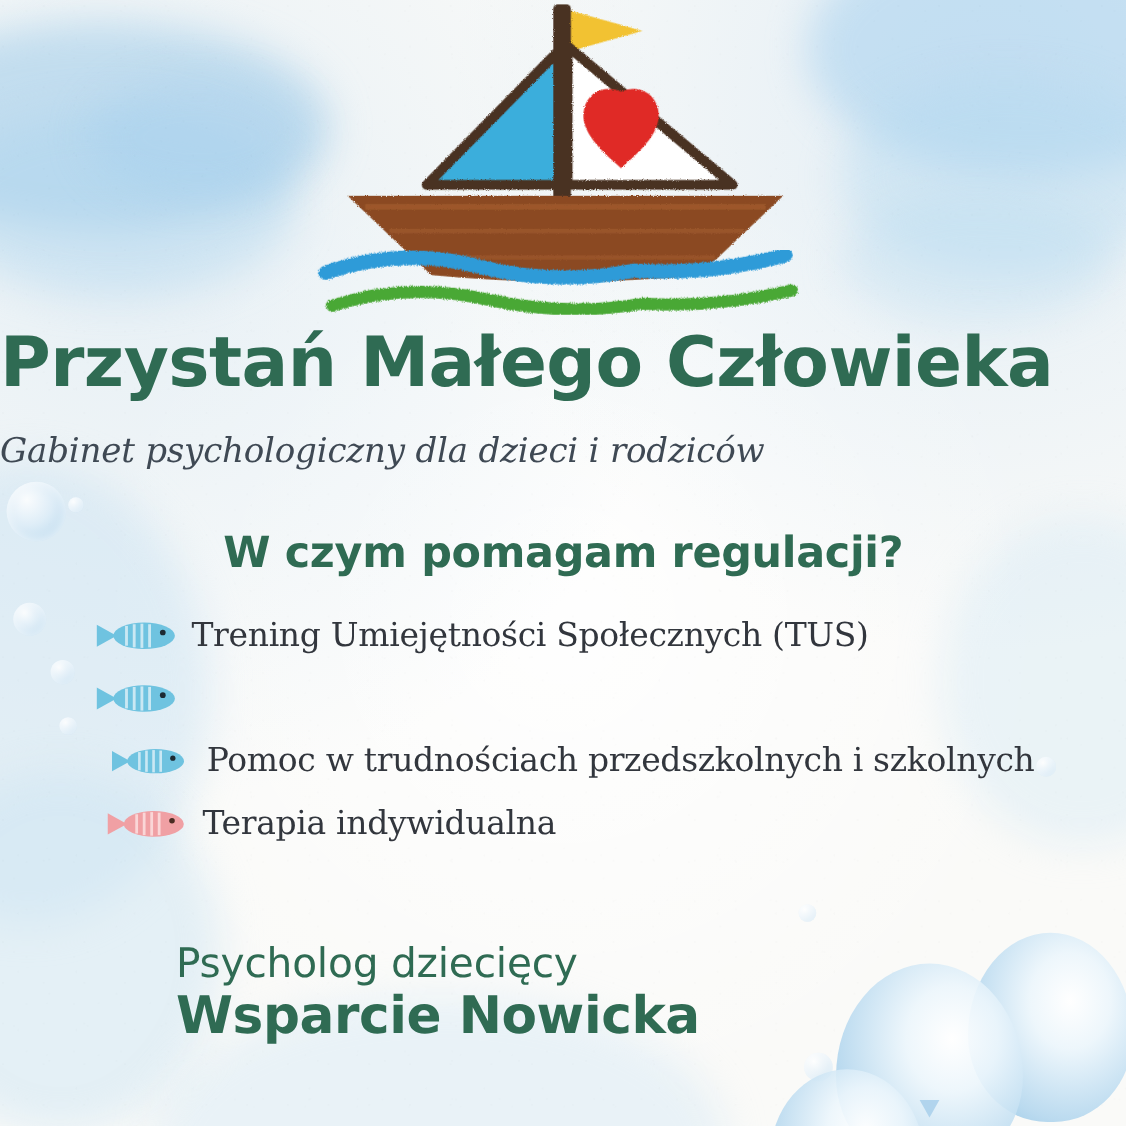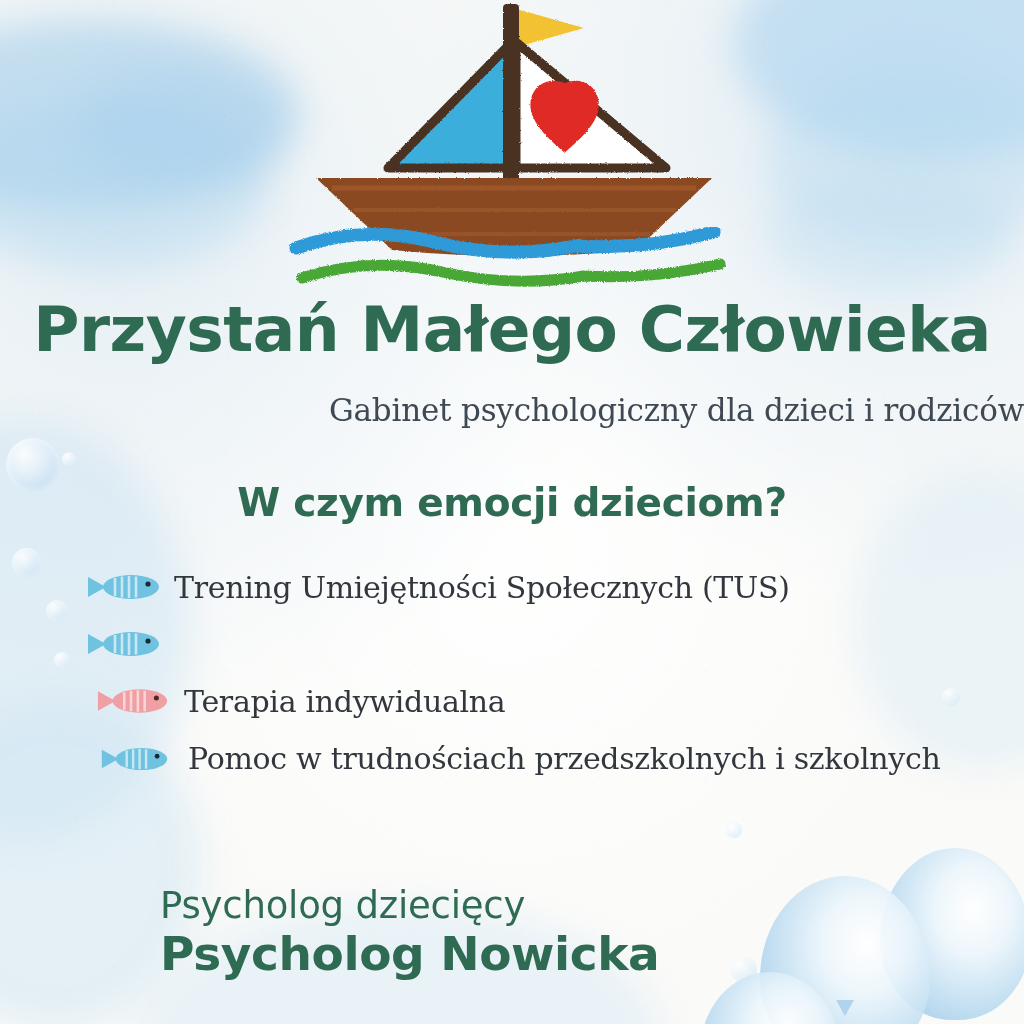--- a/index.html
+++ b/index.html
@@ -89,38 +89,39 @@
     top: -4px;
     width: 460px;
     height: 300px;
   }
 
   
   .title {
     position: absolute;
     left: 0; right: 0;
     top: 298px;
-    text-align: center;
+    text-align: left;
     color: #2f6b53;
     font-family: "DejaVu Sans", sans-serif;
     font-weight: bold;
     font-size: 63px;
     letter-spacing: -0.5px;
     line-height: 1;
   }
   .subtitle {
     position: absolute;
     left: 0; right: 0;
     top: 392px;
-    text-align: right;
+    text-align: left;
     color: #3f4954;
     font-family: "DejaVu Serif", serif;
     font-weight: normal;
     font-size: 31px;
     letter-spacing: -0.2px;
+    font-style: italic;
   }
   .section-heading {
     position: absolute;
     left: 0; right: 0;
     top: 480px;
     text-align: center;
     color: #2f6b53;
     font-family: "DejaVu Sans", sans-serif;
     font-weight: bold;
     font-size: 39px;
@@ -128,21 +129,21 @@
   }
 
   .services {
     position: absolute;
     left: 86px;
     top: 550px;
     width: 900px;
   }
   .service-row {
     display: flex;
-    align-items: flex-end;
+    align-items: center;
     height: 55px;
     margin-bottom: 2px;
   }
   .fish-slot {
     width: 88px;
     flex: 0 0 88px;
     display: flex;
     align-items: center;
     justify-content: flex-start;
   }
@@ -150,21 +151,21 @@
     color: #32363d;
     font-family: "DejaVu Serif", serif;
     font-size: 30px;
     letter-spacing: -0.3px;
     white-space: nowrap;
   }
 
   .signature {
     position: absolute;
     left: 160px;
-    top: 885px;
+    top: 855px;
     color: #2f6b53;
     font-family: "DejaVu Sans", sans-serif;
   }
   .sig-role {
     font-size: 37px;
     font-weight: normal;
     line-height: 1.12;
     letter-spacing: -0.2px;
   }
   .sig-name {
@@ -250,21 +251,21 @@
         <path d="M12 252 Q80 228 150 246 T292 250 Q362 254 430 236" stroke="#2f9bd8" stroke-width="13"></path>
         <path d="M18 282 Q86 260 158 276 T300 280 Q368 284 436 268" stroke="#4aa834" stroke-width="11"></path>
       </g>
     </svg>
   </div>
 
   <div class="title">Przystań Małego Człowieka</div>
 
   <div class="subtitle">Gabinet psychologiczny dla dzieci i rodziców</div>
 
-  <div class="section-heading">W czym emocji dzieciom?</div>
+  <div class="section-heading">W czym pomagam regulacji?</div>
 
   <div class="services">
 
     <div class="service-row">
       <span class="fish-slot">
         <svg width="76" height="36" viewBox="0 0 76 36" aria-hidden="true">
           <path d="M2 8 L20 18 L2 28 Z" fill="#6fc3e0"></path>
           <ellipse cx="45" cy="18" rx="28" ry="12" fill="#6fc3e0"></ellipse>
           <g stroke="#cfeaf5" stroke-width="2.6" opacity="0.95">
             <line x1="29" y1="9" x2="29" y2="27"></line>
@@ -288,54 +289,54 @@
             <line x1="36" y1="7.5" x2="36" y2="28.5"></line>
             <line x1="43" y1="7" x2="43" y2="29"></line>
             <line x1="50" y1="7.5" x2="50" y2="28.5"></line>
           </g>
           <circle cx="62" cy="15" r="2.6" fill="#1d2a33"></circle>
         </svg>
       </span>
     </div>
 
     <div class="service-row">
+      <span class="fish-slot" style="padding-left:14px;">
+        <svg width="70" height="34" viewBox="0 0 76 36" aria-hidden="true">
+          <path d="M2 8 L20 18 L2 28 Z" fill="#6fc3e0"></path>
+          <ellipse cx="45" cy="18" rx="28" ry="12" fill="#6fc3e0"></ellipse>
+          <g stroke="#cfeaf5" stroke-width="2.6" opacity="0.95">
+            <line x1="29" y1="9" x2="29" y2="27"></line>
+            <line x1="36" y1="7.5" x2="36" y2="28.5"></line>
+            <line x1="43" y1="7" x2="43" y2="29"></line>
+            <line x1="50" y1="7.5" x2="50" y2="28.5"></line>
+          </g>
+          <circle cx="62" cy="15" r="2.6" fill="#1d2a33"></circle>
+        </svg>
+      </span>
+      <span class="service-label">Pomoc w trudnościach przedszkolnych i szkolnych</span>
+    </div>
+
+    <div class="service-row">
       <span class="fish-slot" style="padding-left:10px;">
         <svg width="74" height="36" viewBox="0 0 76 36" aria-hidden="true">
           <path d="M2 8 L20 18 L2 28 Z" fill="#f0a0a4"></path>
           <ellipse cx="45" cy="18" rx="28" ry="12" fill="#f0a0a4"></ellipse>
           <g stroke="#fbd9da" stroke-width="2.6" opacity="0.95">
             <line x1="29" y1="9" x2="29" y2="27"></line>
             <line x1="36" y1="7.5" x2="36" y2="28.5"></line>
             <line x1="43" y1="7" x2="43" y2="29"></line>
             <line x1="50" y1="7.5" x2="50" y2="28.5"></line>
           </g>
           <circle cx="62" cy="15" r="2.6" fill="#4a2b22"></circle>
         </svg>
       </span>
       <span class="service-label">Terapia indywidualna</span>
     </div>
 
-    <div class="service-row">
-      <span class="fish-slot" style="padding-left:14px;">
-        <svg width="70" height="34" viewBox="0 0 76 36" aria-hidden="true">
-          <path d="M2 8 L20 18 L2 28 Z" fill="#6fc3e0"></path>
-          <ellipse cx="45" cy="18" rx="28" ry="12" fill="#6fc3e0"></ellipse>
-          <g stroke="#cfeaf5" stroke-width="2.6" opacity="0.95">
-            <line x1="29" y1="9" x2="29" y2="27"></line>
-            <line x1="36" y1="7.5" x2="36" y2="28.5"></line>
-            <line x1="43" y1="7" x2="43" y2="29"></line>
-            <line x1="50" y1="7.5" x2="50" y2="28.5"></line>
-          </g>
-          <circle cx="62" cy="15" r="2.6" fill="#1d2a33"></circle>
-        </svg>
-      </span>
-      <span class="service-label">Pomoc w trudnościach przedszkolnych i szkolnych</span>
-    </div>
-
 
   </div>
 
   <div class="signature">
     <div class="sig-role">Psycholog dziecięcy</div>
-    <div class="sig-name">Psycholog Nowicka</div>
+    <div class="sig-name">Wsparcie Nowicka</div>
   </div>
 
 </div>
 
 </body></html>

